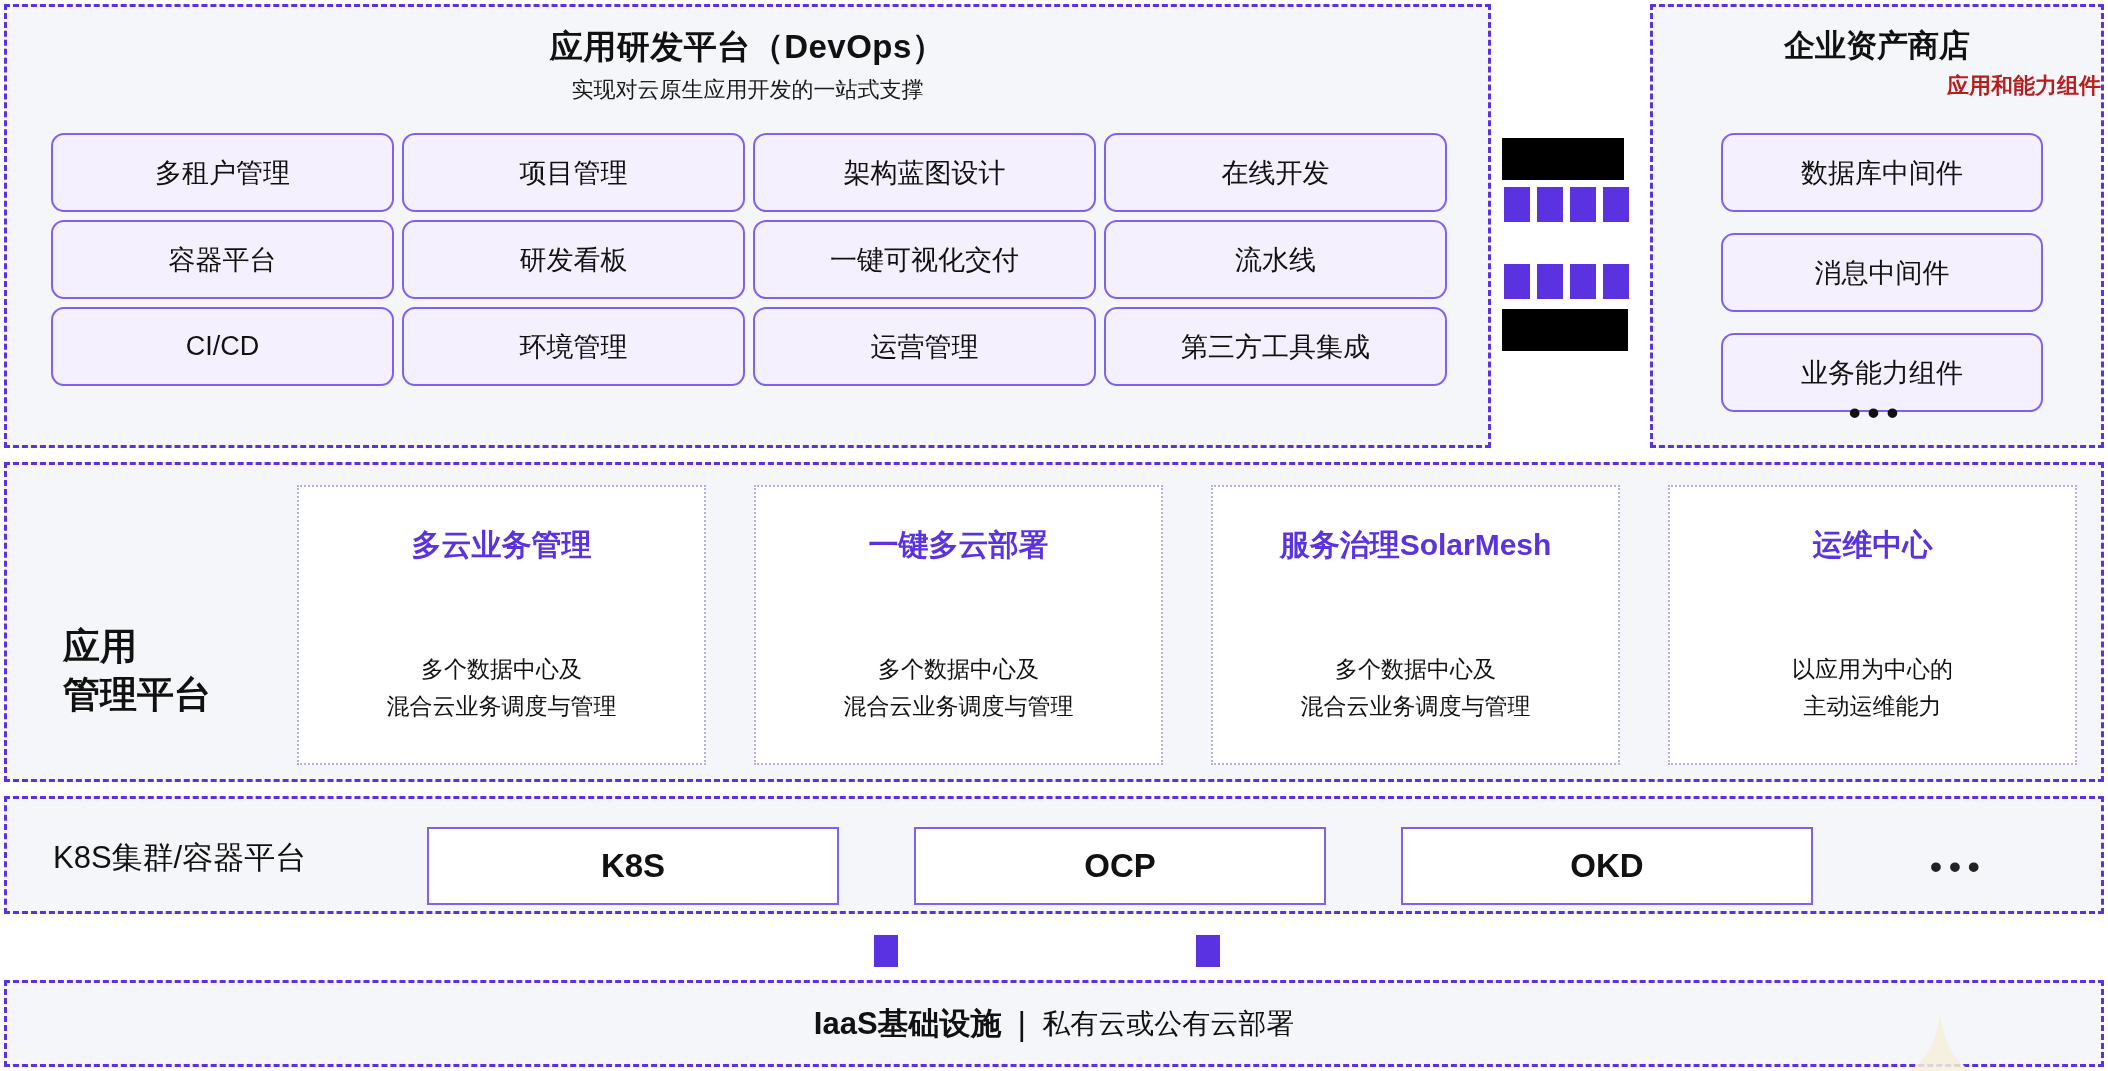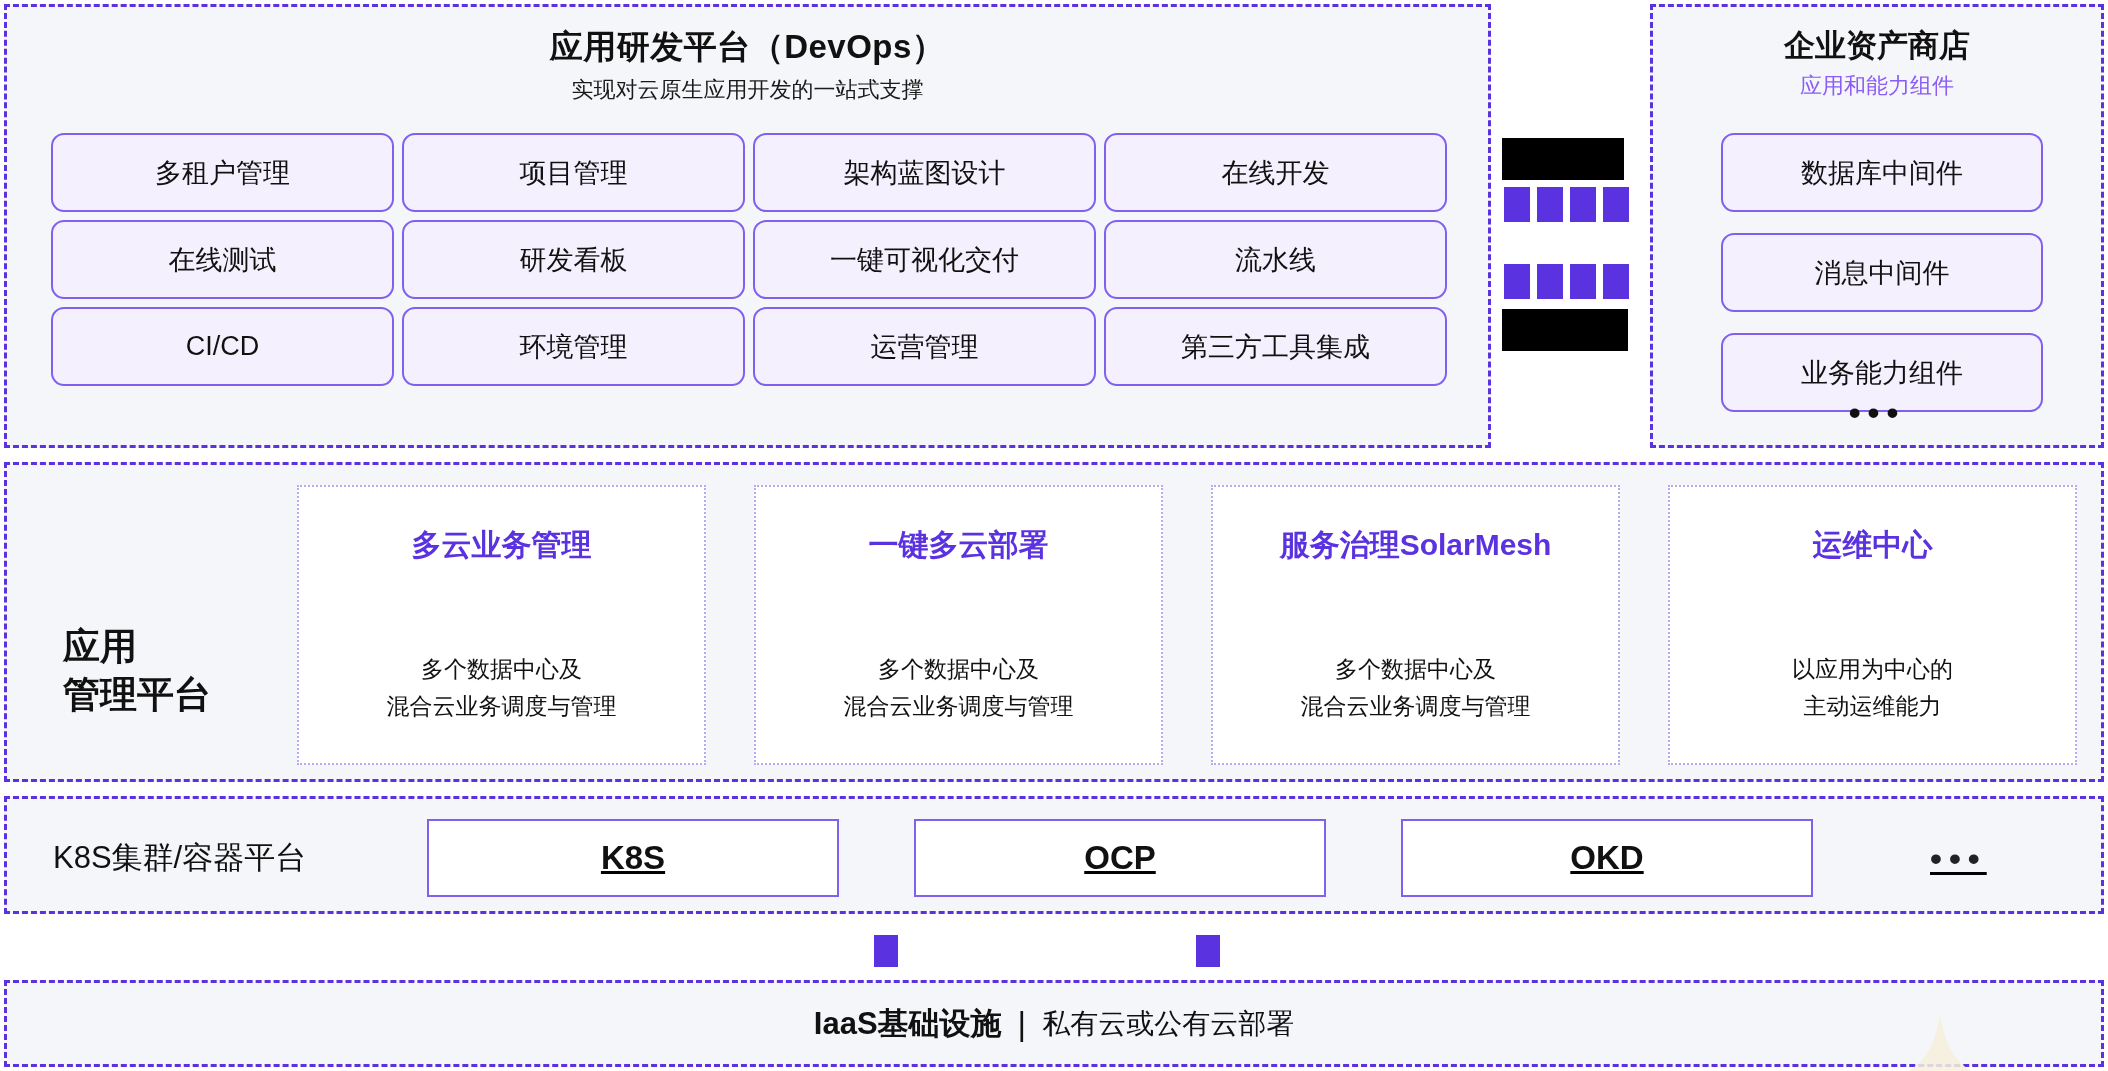--- a/index.html
+++ b/index.html
@@ -85,22 +85,22 @@
 
   
   #assets-panel { left: 1650px; top: 4px; width: 454px; height: 444px; }
   #assets-title {
     position: absolute; left: 0; top: 18px; width: 100%;
     text-align: center;
     font-size: 31px; font-weight: bold; color: #111111;
   }
   #assets-subtitle {
     position: absolute; left: 0; top: 64px; width: 100%;
-    text-align: center;
-    font-size: 22px; color: #8b5cf6;
+    text-align: right;
+    font-size: 22px; color: #b91c1c; font-weight: bold;
   }
   #assets-list {
     position: absolute;
     left: 68px; top: 126px;
     width: 322px;
     display: flex; flex-direction: column;
     gap: 21px;
   }
   #assets-ellipsis {
     position: absolute; left: 0; top: 398px; width: 100%;
@@ -146,22 +146,22 @@
   }
 
   
   #k8s-panel { left: 4px; top: 796px; width: 2100px; height: 118px; }
   #k8s-label {
     position: absolute; left: 46px; top: 38px;
     font-size: 31px; font-weight: normal; color: #111111;
     white-space: nowrap;
   }
   #k8s-items {
-    position: absolute; left: 420px; top: 20px;
-    display: flex; align-items: center; gap: 75px; text-decoration: underline;
+    position: absolute; left: 420px; top: 28px;
+    display: flex; align-items: center; gap: 75px;
   }
   .k8s-box {
     width: 412px; height: 78px;
     background: #ffffff;
     border: 2px solid #8060ef;
     display: flex; align-items: center; justify-content: center;
     font-size: 33px; font-weight: bold; color: #111111;
   }
   #k8s-ellipsis {
     font-size: 34px; font-weight: bold; color: #222222;
@@ -203,21 +203,21 @@
 
   <div class="panel" id="devops-panel">
     <div id="devops-title">应用研发平台（DevOps）</div>
     <div id="devops-subtitle">实现对云原生应用开发的一站式支撑</div>
 
     <div id="devops-grid">
       <div class="chip">多租户管理</div>
       <div class="chip">项目管理</div>
       <div class="chip">架构蓝图设计</div>
       <div class="chip">在线开发</div>
-      <div class="chip">在线测试</div>
+      <div class="chip">容器平台</div>
       <div class="chip">研发看板</div>
       <div class="chip">一键可视化交付</div>
       <div class="chip">流水线</div>
       <div class="chip">CI/CD</div>
       <div class="chip">环境管理</div>
       <div class="chip">运营管理</div>
       <div class="chip">第三方工具集成</div>
     </div>
   </div>
 

